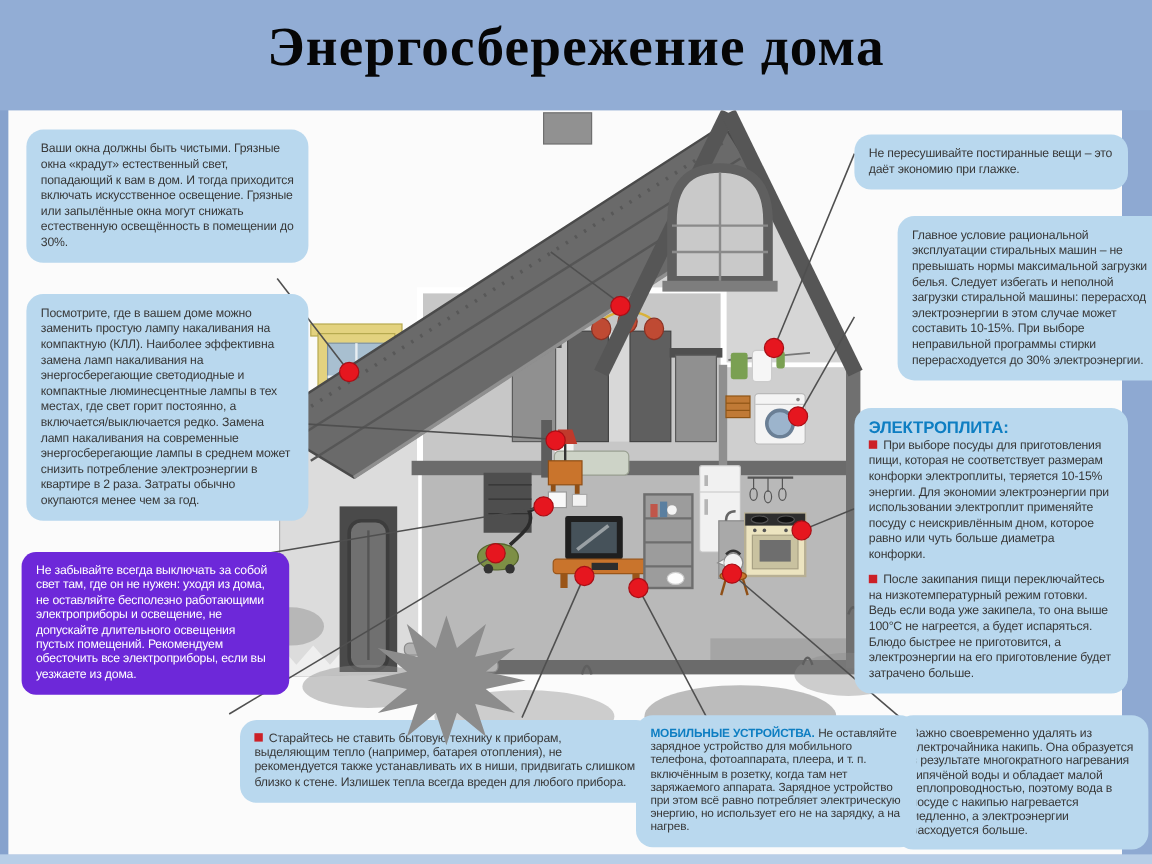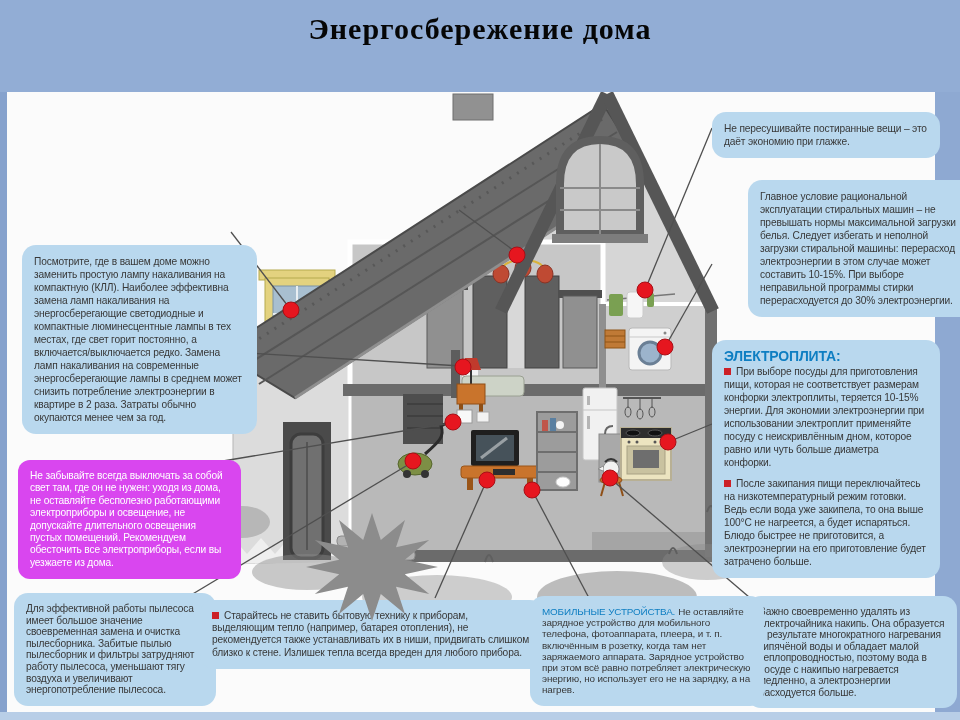--- a/index.html
+++ b/index.html
@@ -1,33 +1,33 @@
 <!DOCTYPE html>
 <html><head>
 <meta charset="utf-8">
 <style>
   html,body{margin:0;padding:0;}
   .slide{position:relative;width:960px;height:720px;background:#92add5;overflow:hidden;
          font-family:"Liberation Sans",sans-serif;}
   .top-band{position:absolute;left:0;top:0;width:960px;height:92px;background:#92add5;}
   .top-band h1{margin:0;padding-top:12px;text-align:center;
-      font-family:"Liberation Serif",serif;font-weight:700;font-size:30px;color:#060606;letter-spacing:1px;}
+      font-family:"Liberation Serif",serif;font-weight:700;font-size:46px;color:#060606;letter-spacing:1px;}
   .left-strip{position:absolute;left:0;top:92px;width:7px;height:620px;background:#86a2cd;}
   .right-strip{position:absolute;left:935px;top:92px;width:25px;height:620px;background:#8ea9d2;}
   .bottom-strip{position:absolute;left:0;top:712px;width:960px;height:8px;background:#b8cee7;}
   .canvas{position:absolute;left:7px;top:92px;width:928px;height:620px;background:#fbfbfb;}
   svg.house{position:absolute;left:0;top:0;z-index:1;}
   svg.star{position:absolute;left:295px;top:420px;z-index:3;pointer-events:none;}
   .bubble{position:absolute;z-index:2;background:#b9d8ee;border-radius:14px;
       padding:10px 12px;font-size:10.2px;line-height:13px;color:#383838;letter-spacing:-0.15px;}
   .bubble p{margin:0;}
   .bubble .mt{margin-top:8px;}
-  .red{background:#d946ef;color:#fff;border-radius:12px;}
+  .red{background:#6d28d9;color:#fff;border-radius:12px;}
   .hdr{color:#0e7ec2;font-weight:700;font-size:14px;margin-bottom:2px;}
-  .hdr-inline{color:#0e7ec2;font-weight:400;margin-right:3px;}
+  .hdr-inline{color:#0e7ec2;font-weight:700;margin-right:3px;}
   .sq{display:inline-block;width:7px;height:7px;background:#cc2027;margin-right:5px;}
   .b5{background:rgba(181,213,235,0.87);}
   .b1{left:15px;top:16px;width:211px;}
   .b2{left:15px;top:153px;width:211px;}
   .b3{left:11px;top:368px;width:199px;line-height:12.4px;}
   .b4{left:7px;top:501px;width:178px;line-height:11.6px;}
   .b5{left:271px;top:16px;width:197px;}
   .b6{left:705px;top:20px;width:204px;}
   .b7{left:705px;top:88px;width:204px;margin-left:36px;}
   .b8{left:705px;top:248px;width:204px;}
@@ -258,28 +258,28 @@
         <circle cx="456" cy="275" r="8"></circle>
         <circle cx="446" cy="330" r="8"></circle>
         <circle cx="406" cy="369" r="8"></circle>
         <circle cx="480" cy="388" r="8"></circle>
         <circle cx="525" cy="398" r="8"></circle>
         <circle cx="603" cy="386" r="8"></circle>
         <circle cx="661" cy="350" r="8"></circle>
       </g>
     </svg>
 
+    <div class="bubble b1">
+      <p>Ваши окна должны быть чистыми. Грязные окна «крадут» естественный свет, попадающий к вам в дом. И тогда приходится включать искусственное освещение. Грязные или запылённые окна могут снижать естественную освещённость в помещении до 30%.</p>
+    </div>
     <div class="bubble b2">
       <p>Посмотрите, где в вашем доме можно заменить простую лампу накаливания на компактную (КЛЛ). Наиболее эффективна замена ламп накаливания на энергосберегающие светодиодные и компактные люминесцентные лампы в тех местах, где свет горит постоянно, а включается/выключается редко. Замена ламп накаливания на современные энергосберегающие лампы в среднем может снизить потребление электроэнергии в квартире в 2 раза. Затраты обычно окупаются менее чем за год.</p>
     </div>
     <div class="bubble red b3">
       <p>Не забывайте всегда выключать за собой свет там, где он не нужен: уходя из дома, не оставляйте бесполезно работающими электроприборы и освещение, не допускайте длительного освещения пустых помещений. Рекомендуем обесточить все электроприборы, если вы уезжаете из дома.</p>
-    </div>
-    <div class="bubble b4">
-      <p>Для эффективной работы пылесоса имеет большое значение своевременная замена и очистка пылесборника. Забитые пылью пылесборник и фильтры затрудняют работу пылесоса, уменьшают тягу воздуха и увеличивают энергопотребление пылесоса.</p>
     </div>
     <div class="bubble b6">
       <p>Не пересушивайте постиранные вещи – это даёт экономию при глажке.</p>
     </div>
     <div class="bubble b7">
       <p>Главное условие рациональной эксплуатации стиральных машин – не превышать нормы максимальной загрузки белья. Следует избегать и неполной загрузки стиральной машины: перерасход электроэнергии в этом случае может составить 10-15%. При выборе неправильной программы стирки перерасходуется до 30% электроэнергии.</p>
     </div>
     <div class="bubble b8">
       <div class="hdr">ЭЛЕКТРОПЛИТА:</div>
       <p><span class="sq"></span><span>При выборе посуды для приготовления пищи, которая не соответствует размерам конфорки электроплиты, теряется 10-15% энергии. Для экономии электроэнергии при использовании электроплит применяйте посуду с неискривлённым дном, которое равно или чуть больше диаметра конфорки.</span></p>

